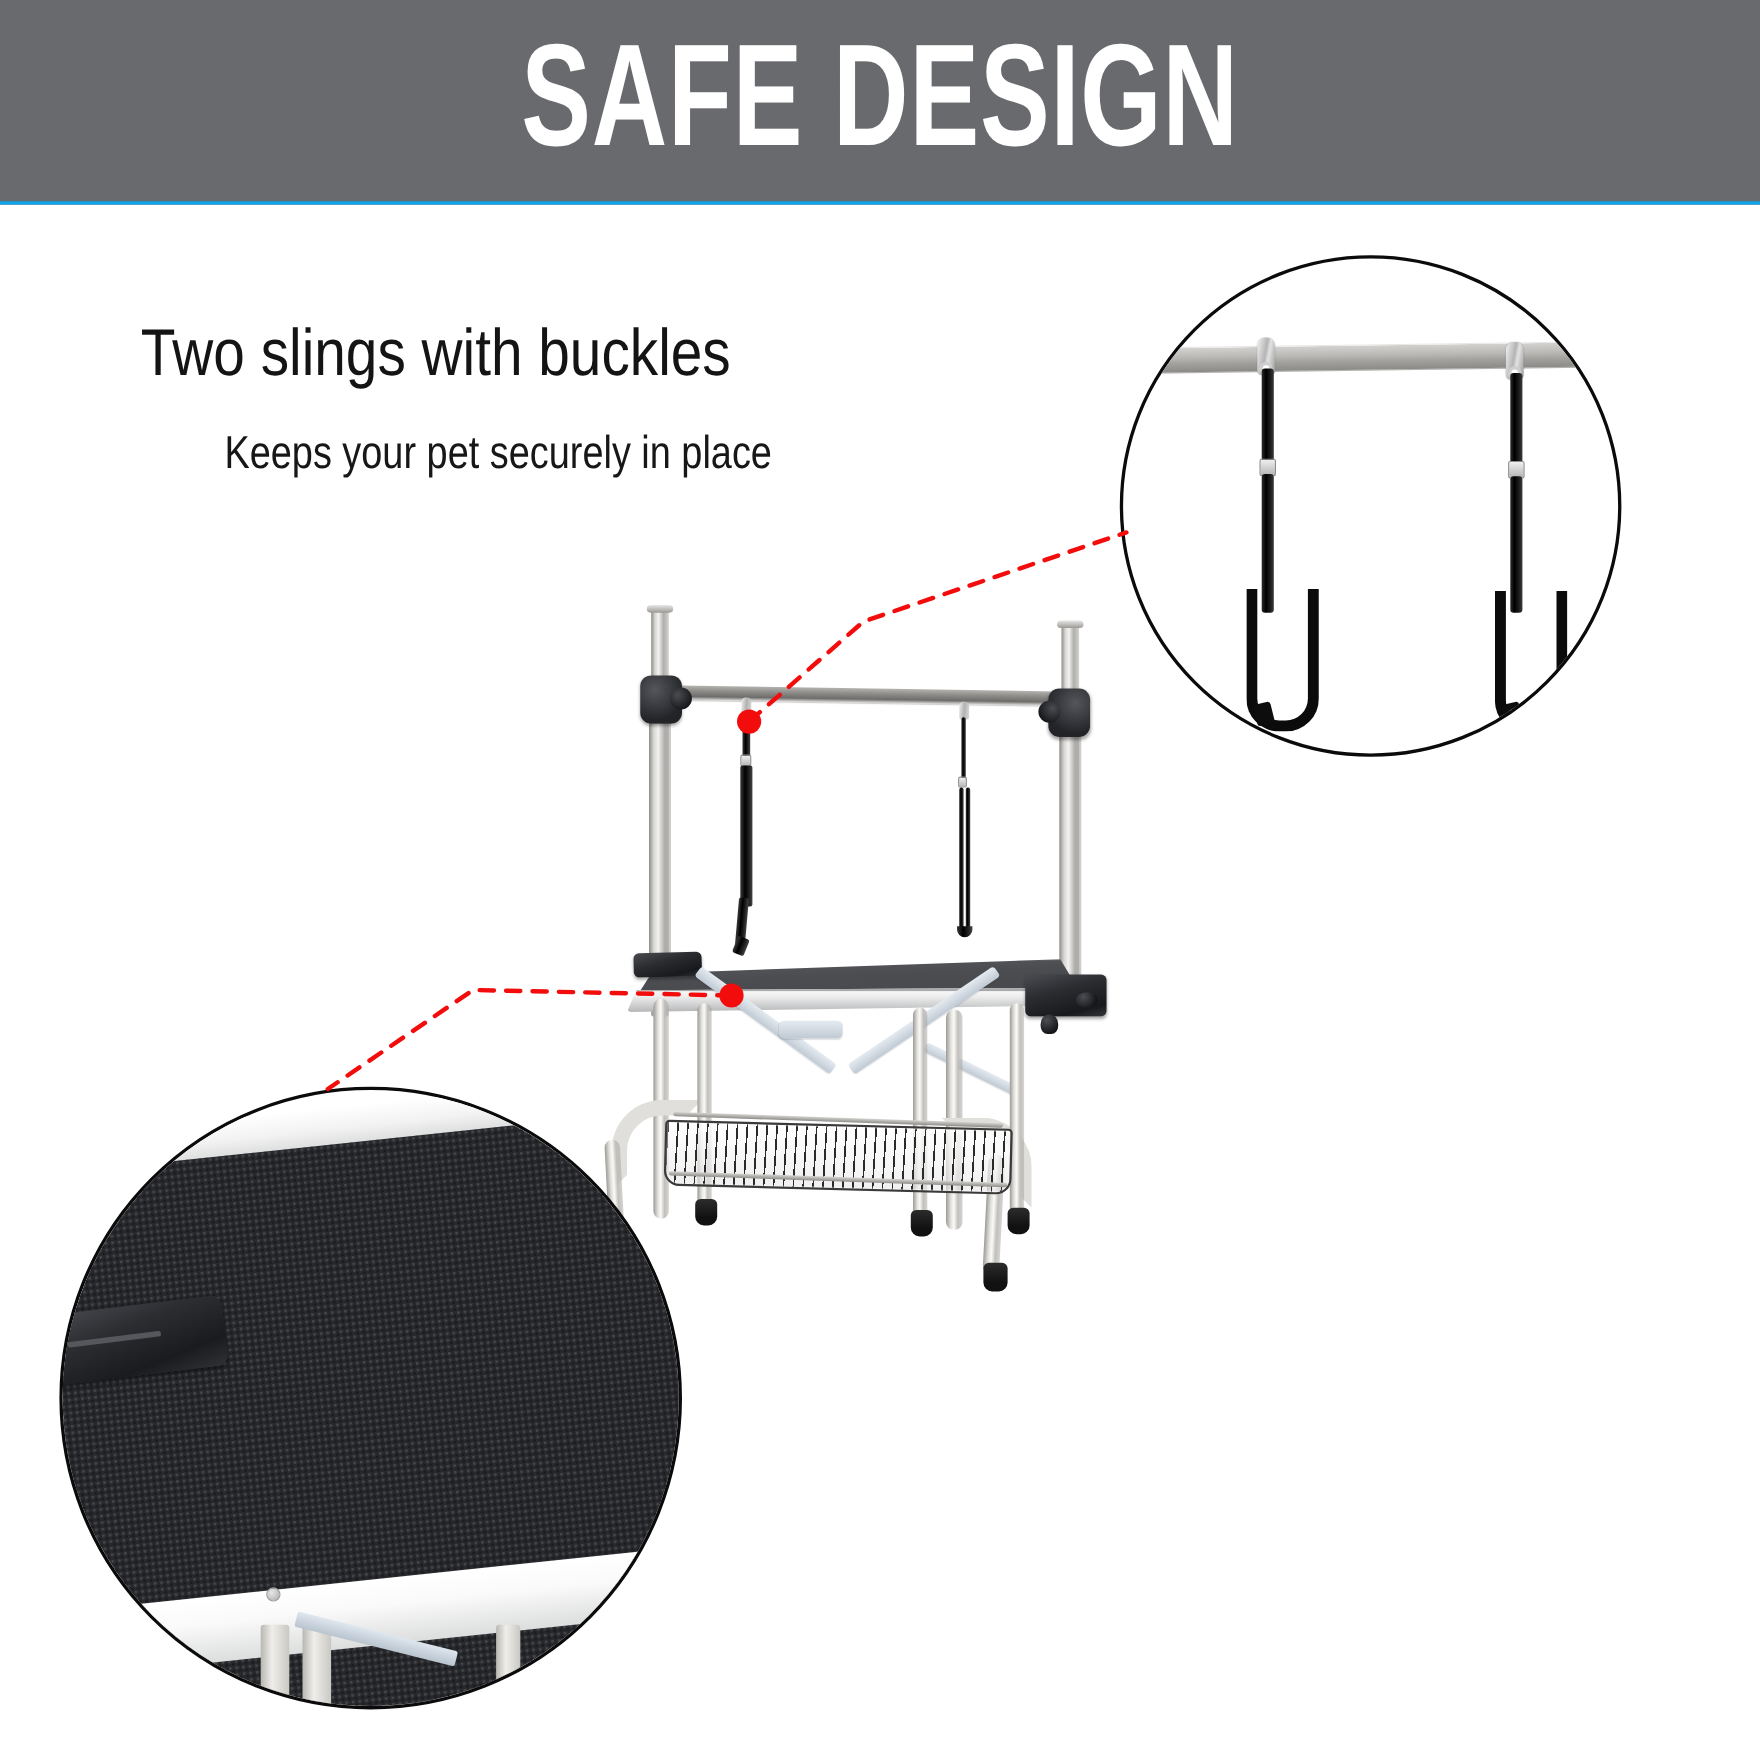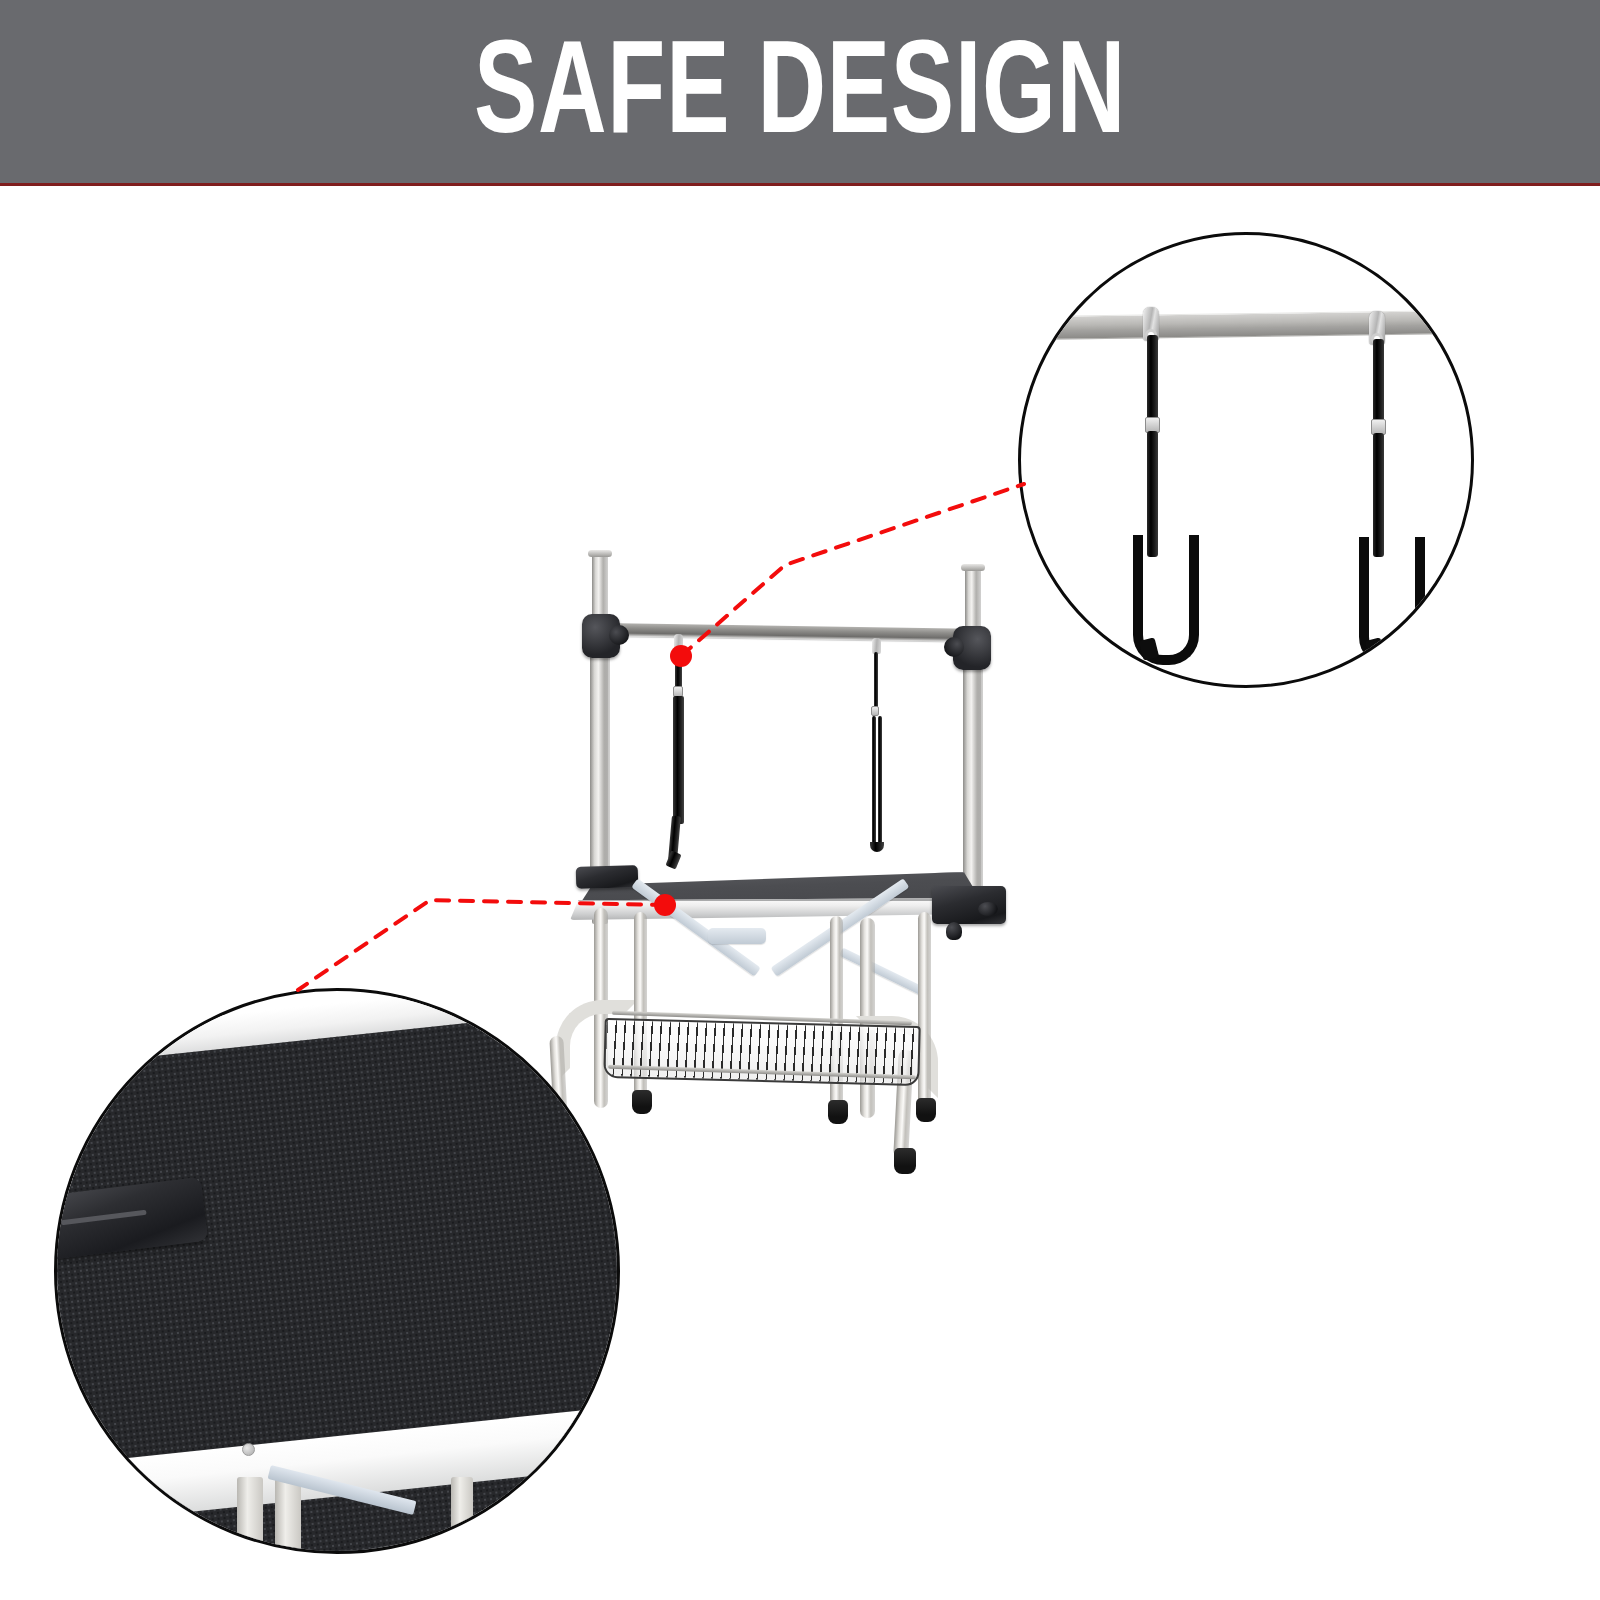--- a/index.html
+++ b/index.html
@@ -9,21 +9,21 @@
     font-family:"Liberation Sans", sans-serif;
     overflow:hidden;
     position:relative;
   }
   .stage{position:relative;width:1600px;height:1600px;overflow:hidden;background:#fff;}
 
   
   .banner{
     position:absolute;left:0;top:0;width:1600px;height:186px;
     background:#696a6e;
-    border-bottom:3px solid #7f1d1d;
+    border-bottom:3px solid #0ea5e9;
     box-sizing:border-box;
   }
   .banner-title{
     position:absolute;left:0;right:0;top:12px;
     text-align:center;
     color:#ffffff;
     font-family:"Liberation Sans", sans-serif;
     font-weight:700;
     font-size:132px;
     line-height:150px;
@@ -290,20 +290,24 @@
 </style>
 </head>
 <body>
 
 <div class="stage">
 
   <div class="banner">
     <div class="banner-title">SAFE DESIGN</div>
   </div>
 
+  <div class="txt-block tb-top">
+    <div class="head">Two slings with buckles</div>
+    <div class="sub">Keeps your pet securely in place</div>
+  </div>
 
 
   <div class="product">
 
     <div class="post" style="left:32px;top:24px;height:370px;">
       <div class="post-cap"></div>
     </div>
     <div class="post" style="left:30px;top:100px;width:20px;height:262px;"></div>
 
     <div class="post" style="left:405px;top:38px;height:348px;">

